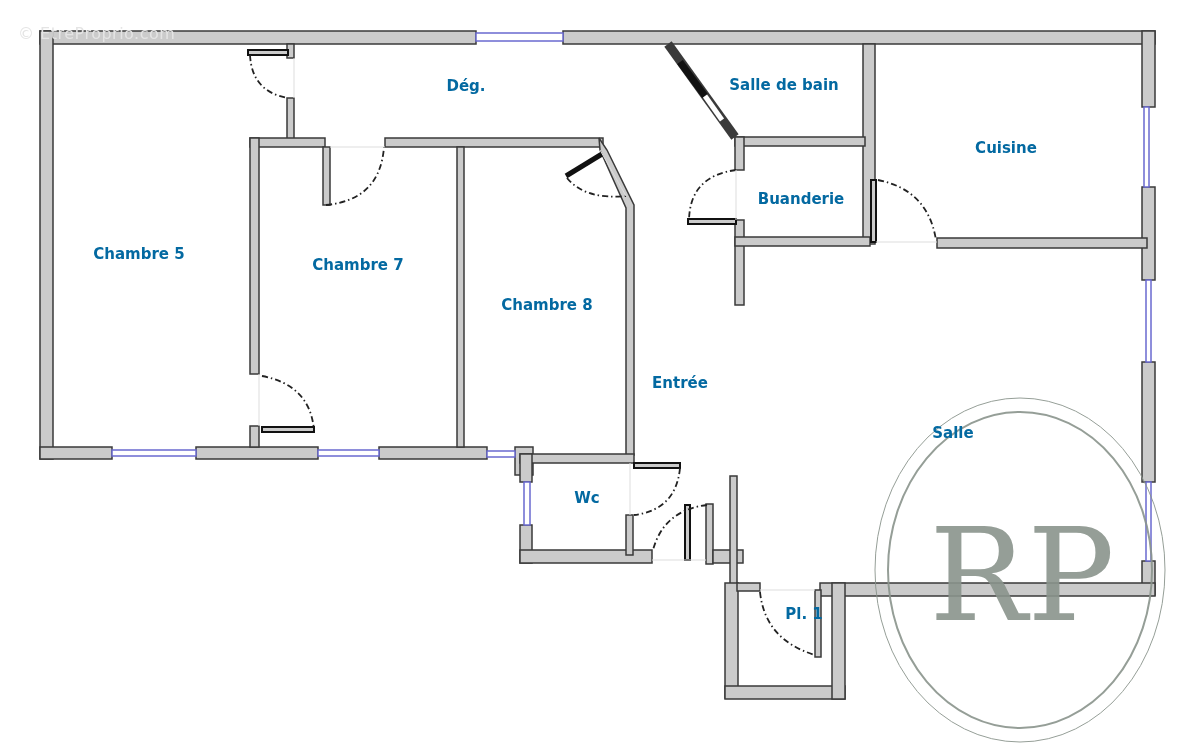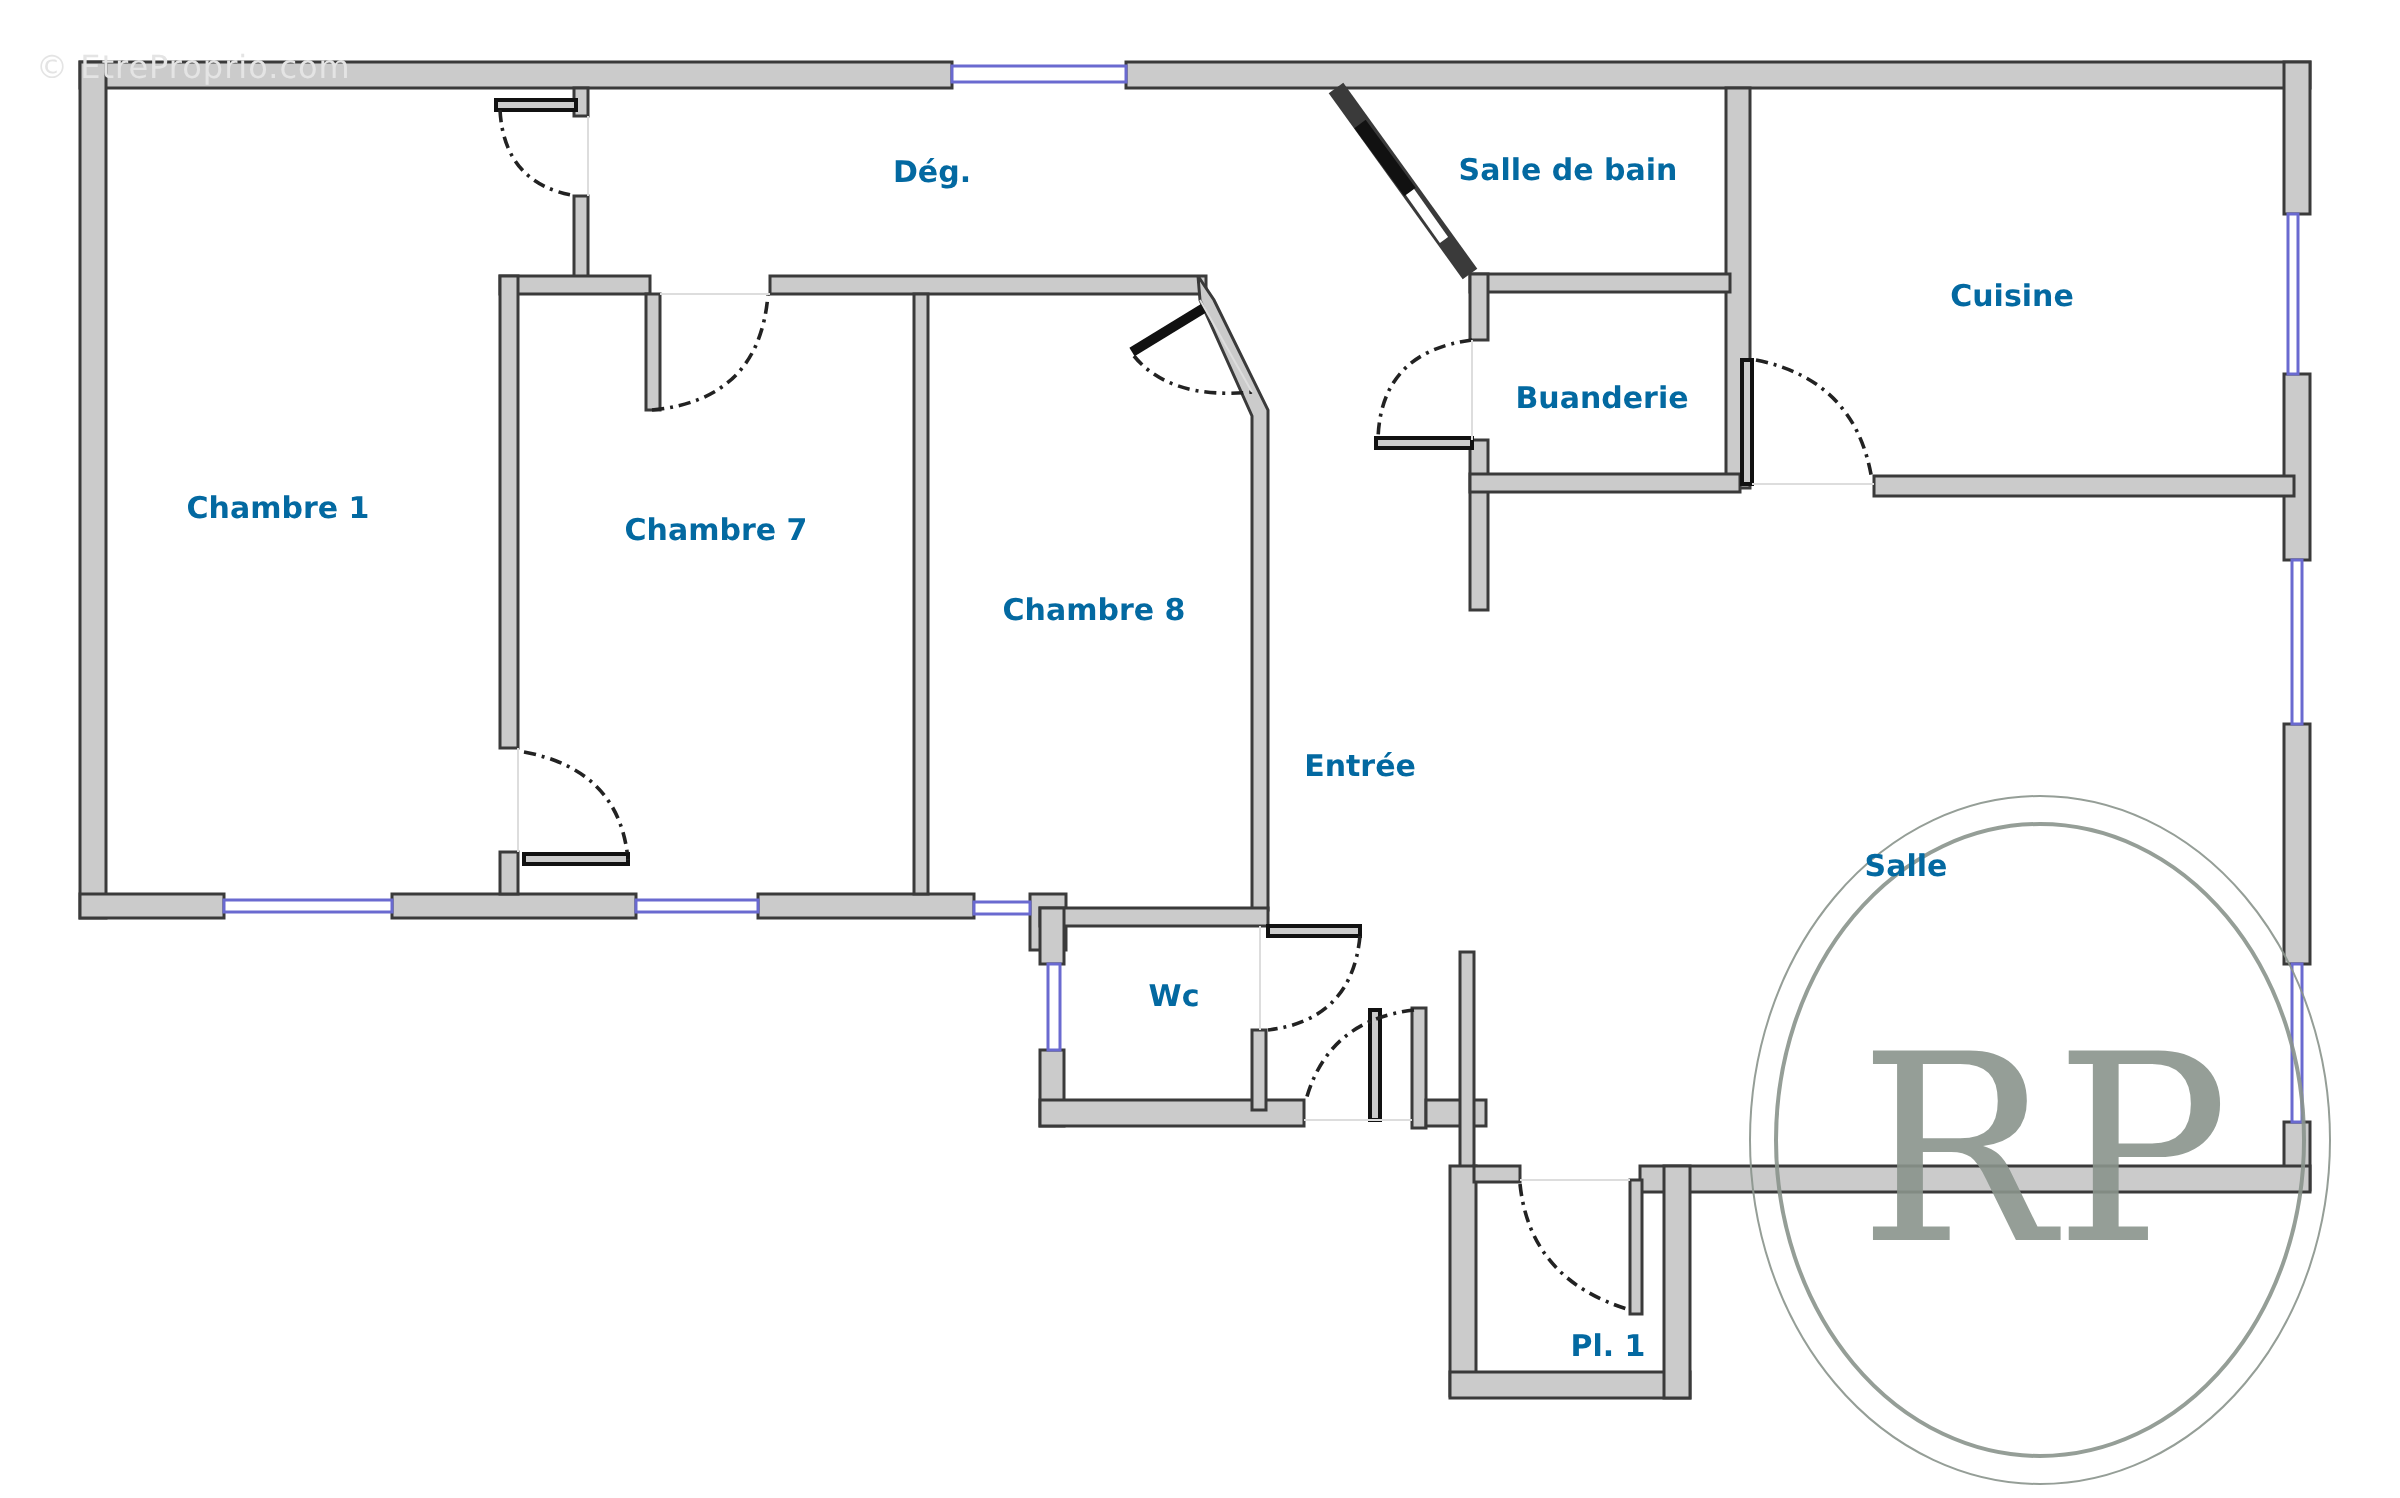--- a/index.html
+++ b/index.html
@@ -118,24 +118,24 @@
   <g opacity="0.9">
     <ellipse cx="1020" cy="570" rx="145" ry="172" fill="none" stroke="#8a948c" stroke-width="1"></ellipse>
     <ellipse cx="1020" cy="570" rx="132" ry="158" fill="none" stroke="#8a948c" stroke-width="2"></ellipse>
     <text x="1022" y="620" text-anchor="middle" font-family="DejaVu Serif, serif" font-size="130" fill="#8a948c">RP</text>
   </g>
 </svg>
 
 <div class="watermark">© EtreProprio.com</div>
 
 <div id="labels">
-    <div class="room-label" style="left: 139px; top: 254px;">Chambre 1</div>
+    <div class="room-label" style="left: 139px; top: 254px;">Chambre 5</div>
     <div class="room-label" style="left: 358px; top: 265px;">Chambre 7</div>
     <div class="room-label" style="left: 547px; top: 305px;">Chambre 8</div>
     <div class="room-label" style="left: 466px; top: 86px;">Dég.</div>
     <div class="room-label" style="left: 784px; top: 85px;">Salle de bain</div>
     <div class="room-label" style="left: 801px; top: 199px;">Buanderie</div>
     <div class="room-label" style="left: 1006px; top: 148px;">Cuisine</div>
     <div class="room-label" style="left: 680px; top: 343px; margin-top: 40px;">Entrée</div>
     <div class="room-label" style="left: 953px; top: 433px;">Salle</div>
     <div class="room-label" style="left: 587px; top: 498px;">Wc</div>
-    <div class="room-label" style="left: 804px; top: 673px;">Pl. 1</div>
+    <div class="room-label" style="left: 804px; top: 614px;">Pl. 1</div>
   </div>
 
 </body></html>

